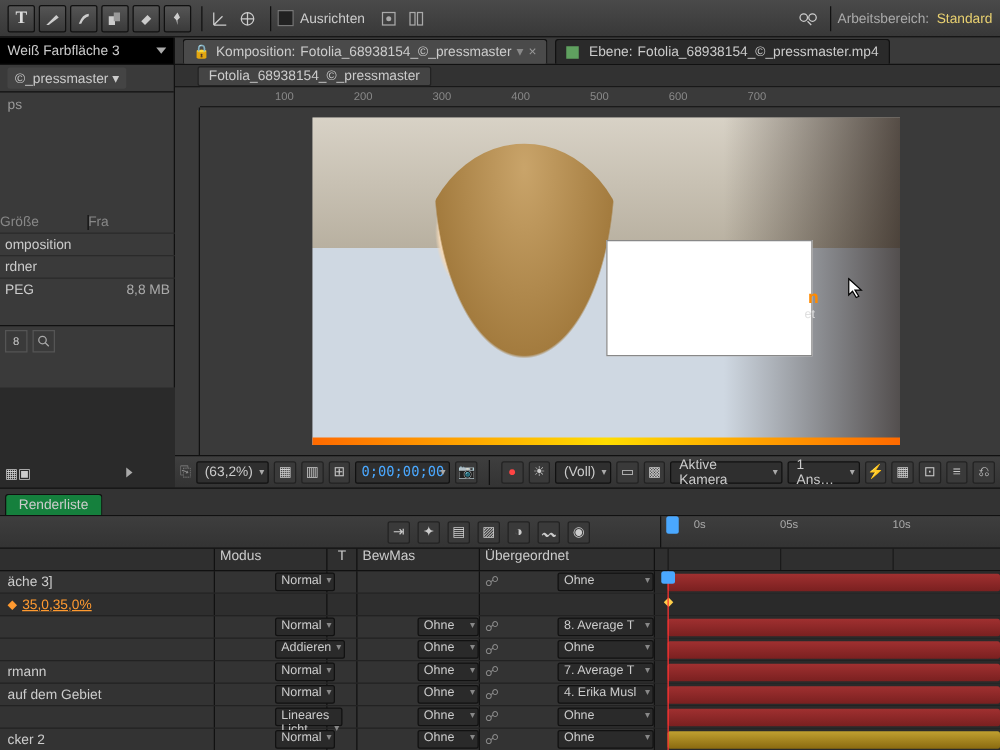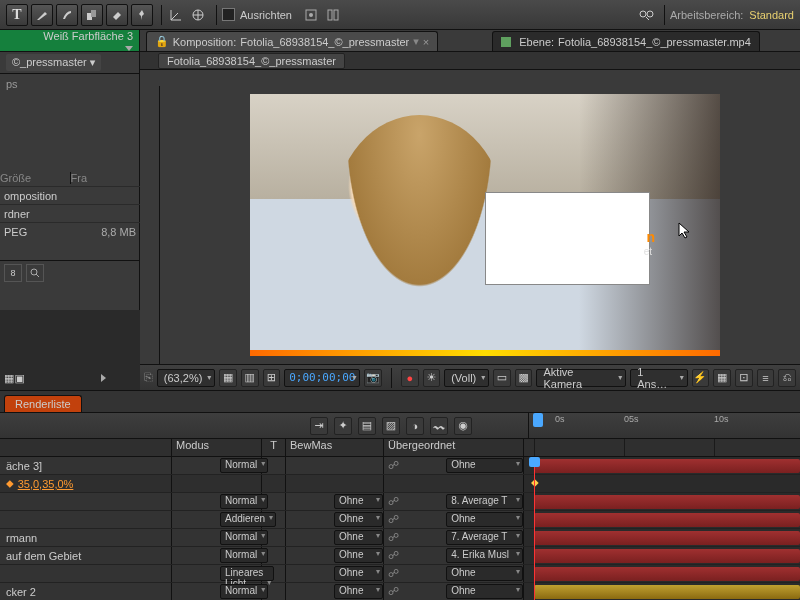--- a/index.html
+++ b/index.html
@@ -9,40 +9,40 @@
   .sep { width:1px; height:20px; background:#111; margin:0 5px; }
   .topbar { height:30px; background:linear-gradient(#4a4a4a,#383838); border-bottom:1px solid #111; display:flex; align-items:center; padding:0 6px; }
   .topbar .chk { width:13px; height:13px; background:#222; border:1px solid #777; margin-right:5px; }
   .topbar .lab { margin-right:10px;text-align:center; }
   .topbar .ic { width:18px; height:18px; display:flex; align-items:center; justify-content:center; margin-right:4px; }
   .spacer { flex:1; }
   .ws-label { color:#aaa; margin-right:6px; }
   .ws-name { color:#e8d070; }
   
   .leftcol { position:absolute; left:0; top:30px; width:140px; height:280px; background:#3a3a3a; border-right:1px solid #111; }
-  .ptab { height:22px; background:#15803d; border-bottom:1px solid #111; display:flex; align-items:flex-end; padding:0 6px; justify-content:space-between;flex-direction:column;}
+  .ptab { height:22px; background:#000000; border-bottom:1px solid #111; display:flex; align-items:center; padding:0 6px; justify-content:space-between;}
   .pdark { background:#444; color:#ccc; padding:2px 6px; border-radius:2px;}
   .leftcol .body { padding:4px 6px; }
   .leftcol .line { color:#999; margin-bottom:4px; }
   .midrow { position:absolute; left:0; top:170px; width:140px; height:16px; display:flex; align-items:center; }
   .midrow .half { flex:1; color:#888; border-right:1px solid #111; padding-right:4px;}
   .filegrid { position:absolute; left:0; top:186px; width:140px; }
   .filegrid .rowf { height:18px; display:flex; align-items:center; padding:0 4px; border-top:1px solid #2a2a2a;}
   .filegrid .name { flex:1; overflow:hidden; white-space:nowrap; text-overflow:ellipsis;}
   .filegrid .size { width:50px; text-align:right; color:#aaa;}
   .pbar { position:absolute; left:0; top:260px; width:140px; height:24px; border-top:1px solid #111; display:flex; align-items:center; padding-left:4px;}
   .pbar .chip { width:18px; height:18px; border:1px solid #555; margin-right:4px; display:flex; align-items:center; justify-content:center;}
   .lefticons { position:absolute; left:0; top:360px; width:140px; height:24px; display:flex; align-items:center; padding-left:4px;}
   
   .comp-area { position:absolute; left:140px; top:30px; right:0; height:360px; background:#3a3a3a; }
   .tabbar { height:22px; display:flex; align-items:flex-end; padding-left:6px; border-bottom:1px solid #111;}
   .tab { height:20px; background:#2a2a2a; border:1px solid #111; border-bottom:none; border-radius:3px 3px 0 0; padding:0 8px; margin-right:6px; display:flex; align-items:center; gap:4px; cursor:pointer;}
   .tab.active { background:#4a4a4a; }
   .tab .close { color:#999; }
-  .tab.dim { color:#888;margin-left:48px; }
+  .tab.dim { color:#888; }
   .tab .sq { width:10px;height:10px;background:#5fa05f;display:inline-block;margin-right:4px;}
   .tab .lock { color:#aaa; }
   .crumb { height:18px; background:#323232; border-bottom:1px solid #111; padding:1px 0 0 18px;}
   .crumb span { display:inline-block; background:#444; padding:1px 8px; border:1px solid #222; border-radius:2px; color:#ccc;}
   .viewer { position:absolute; left:0; top:40px; right:0; bottom:26px; background:#3a3a3a; }
   .ruler-h { position:absolute; left:20px; right:0; top:0; height:16px; background:#3a3a3a; border-bottom:1px solid #111; }
   .ruler-h .tick { position:absolute; top:2px; font-size:9px; color:#888; }
   .ruler-v { position:absolute; left:0; top:16px; width:20px; bottom:0; background:#3a3a3a; border-right:1px solid #111;}
   .canvas { position:absolute; left:20px; top:16px; right:0; bottom:0; background:#3a3a3a; overflow:hidden;}
   .footage { position:absolute; left:90px; top:8px; width:470px; height:262px; background:#666; }
@@ -58,21 +58,21 @@
   .overlay-sub { position:absolute; right:68px; top:152px; color:#e0e0e0; font-size:10px;}
   .cursor { position:absolute; left:428px; top:128px; }
   .viewerbar { position:absolute; left:0; right:0; bottom:0; height:26px; background:linear-gradient(#3f3f3f,#333); border-top:1px solid #111; display:flex; align-items:center; padding:0 4px; gap:4px;}
   .dd { height:18px; background:#2f2f2f; border:1px solid #111; border-radius:2px; padding:0 12px 0 6px; display:flex; align-items:center; position:relative; cursor:pointer;}
   .dd::after { content:"▾"; position:absolute; right:3px; font-size:8px; color:#aaa;}
   .num { color:#4aa8ff; font-family:monospace; }
   .vb-ic { width:18px;height:18px;border:1px solid #222;background:#3a3a3a;border-radius:2px;display:flex;align-items:center;justify-content:center;cursor:pointer;}
   
   .tlwrap { position:absolute; left:0; top:390px; right:0; bottom:0; background:#333; border-top:1px solid #111;}
   .tl-tabbar { height:22px; display:flex; align-items:flex-end; padding-left:4px; border-bottom:1px solid #111;}
-  .tl-tabbar .ttab { background:#c2410c; border:1px solid #111; border-bottom:none; padding:2px 10px; border-radius:3px 3px 0 0;}
+  .tl-tabbar .ttab { background:#15803d; border:1px solid #111; border-bottom:none; padding:2px 10px; border-radius:3px 3px 0 0;}
   .tl-tools { height:26px; background:linear-gradient(#3e3e3e,#333); border-bottom:1px solid #111; display:flex; align-items:center; padding:0 6px; gap:6px; justify-content:flex-end; position:relative;}
   .tl-tools .left { position:absolute; left:310px; display:flex; gap:6px;}
   .tl-head { height:18px; display:flex; background:#2f2f2f; border-bottom:1px solid #111;}
   .col-tree { width:172px; border-right:1px solid #111; }
   .col-mode { width:90px; border-right:1px solid #111; padding-left:4px;}
   .col-t { width:24px; border-right:1px solid #111; text-align:center;}
   .col-bew { width:98px; border-right:1px solid #111; padding-left:4px;}
   .col-par { width:140px; border-right:1px solid #111; padding-left:4px;}
   .col-track { flex:1; position:relative; background:#2a2a2a;}
   .tl-head .col-track { background:#2f2f2f; }
@@ -232,20 +232,29 @@
     <div class="tab dim">
       <span class="sq"></span>
       <span>Ebene:</span>
       <span>Fotolia_68938154_©_pressmaster.mp4</span>
     </div>
   </div>
   <div class="crumb">
     <span>Fotolia_68938154_©_pressmaster</span>
   </div>
   <div class="viewer">
+    <div class="ruler-h">
+      <span class="tick" style="left:60px">100</span>
+      <span class="tick" style="left:123px">200</span>
+      <span class="tick" style="left:186px">300</span>
+      <span class="tick" style="left:249px">400</span>
+      <span class="tick" style="left:312px">500</span>
+      <span class="tick" style="left:375px">600</span>
+      <span class="tick" style="left:438px">700</span>
+    </div>
     <div class="ruler-v"></div>
     <div class="canvas">
       <div class="footage">
         <div class="img">
           <div class="hair"></div>
           <div class="shadow"></div>
           <div class="bar"></div>
         </div>
         <div class="overlay-box"></div>
         <div class="overlay-text">n</div>

